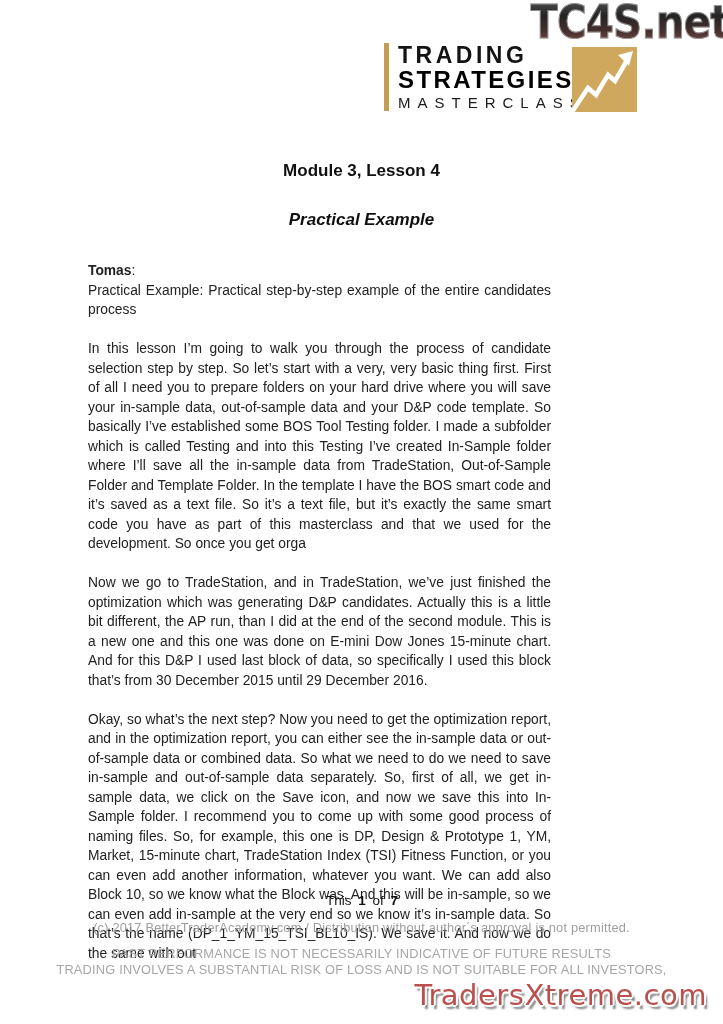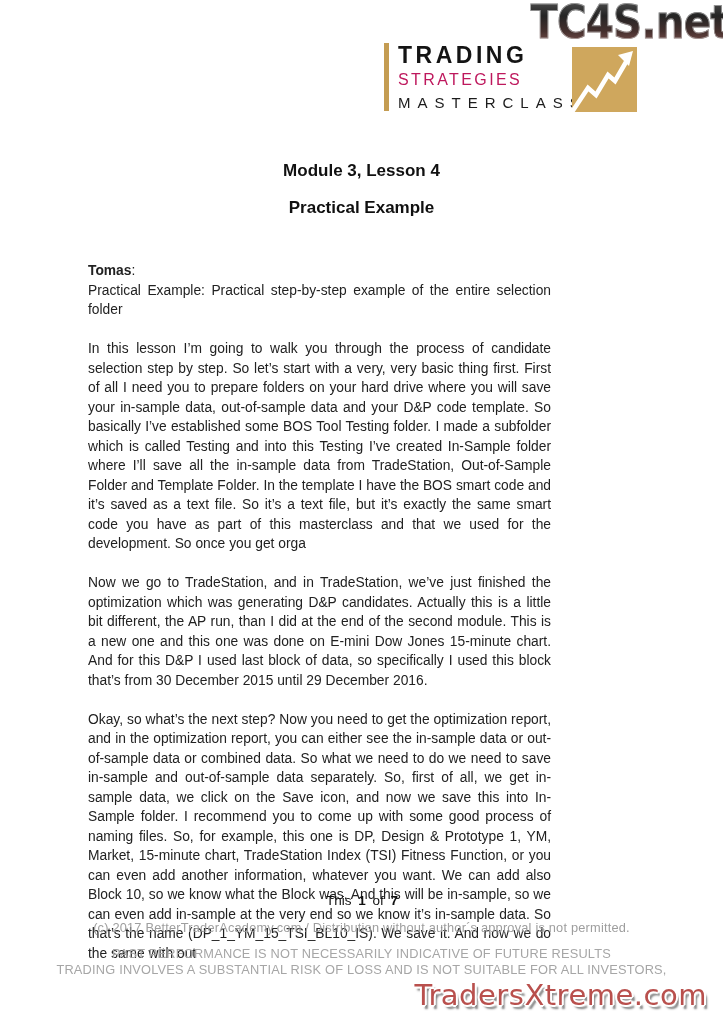--- a/index.html
+++ b/index.html
@@ -18,30 +18,30 @@
     background:linear-gradient(180deg,#5a5a5a 0%,#242424 38%,#45302e 68%,#8a5a55 100%);
     -webkit-background-clip:text;background-clip:text;color:transparent;
     -webkit-text-stroke:1px rgba(215,215,215,.55);
   }
 
   
   .logo{position:absolute;left:384px;top:42px;width:262px;height:72px;}
   .logo-bar{position:absolute;left:0;top:1px;width:5px;height:68px;background:#C49C52;}
   .logo-text{position:absolute;left:14px;top:0;white-space:nowrap;}
   .logo-l1{font-size:23px;font-weight:800;letter-spacing:3.5px;color:#141414;line-height:26px;}
-  .logo-l2{font-size:16px;font-weight:400;letter-spacing:2.4px;color:#be185d;line-height:24px;}
+  .logo-l2{font-size:24px;font-weight:700;letter-spacing:2.4px;color:#000000;line-height:24px;}
   .logo-l3{font-size:15px;font-weight:400;letter-spacing:7px;color:#1c1c1c;line-height:21px;}
   .logo-mark{position:absolute;left:188px;top:5px;width:65px;height:65px;background:#CFA75D;overflow:hidden;}
   .logo-mark svg{display:block;width:65px;height:65px;}
 
   
   .title1,.title2{position:absolute;left:0;width:100%;text-align:center;
     font-size:17px;font-weight:700;color:#101010;}
   .title1{top:161px;}
-  .title2{top:198px;}
+  .title2{top:210px;font-style:italic;}
 
   
   .transcript{position:absolute;left:88px;top:261px;width:550px;display:flex;
     font-size:13.8px;line-height:19.5px;color:#222222;flex-direction:column;}
   .speaker{width:87px;flex:none;}
   .speaker .nm{font-weight:700;}
   .content{width:463px;flex:none;}
   .content p{margin:0 0 19.5px 0;text-align:justify;}
 
   
@@ -97,21 +97,21 @@
       </svg>
     </div>
   </header>
 
   <div class="title1">Module 3, Lesson 4</div>
   <div class="title2">Practical Example</div>
 
   <main class="transcript">
     <div class="speaker"><span class="nm">Tomas</span><span>:</span></div>
     <div class="content">
-      <p>Practical Example: Practical step-by-step example of the entire selection folder</p>
+      <p>Practical Example: Practical step-by-step example of the entire candidates process</p>
       <p>In this lesson I’m going to walk you through the process of candidate selection step by step. So let’s start with a very, very basic thing first. First of all I need you to prepare folders on your hard drive where you will save your in-sample data, out-of-sample data and your D&amp;P code template. So basically I’ve established some BOS Tool Testing folder. I made a subfolder which is called Testing and into this Testing I’ve created In-Sample folder where I’ll save all the in-sample data from TradeStation, Out-of-Sample Folder and Template Folder. In the template I have the BOS smart code and it’s saved as a text file. So it’s a text file, but it’s exactly the same smart code you have as part of this masterclass and that we used for the development. So once you get orga</p>
       <p>Now we go to TradeStation, and in TradeStation, we’ve just finished the optimization which was generating D&amp;P candidates. Actually this is a little bit different, the AP run, than I did at the end of the second module. This is a new one and this one was done on E-mini Dow Jones 15-minute chart. And for this D&amp;P I used last block of data, so specifically I used this block that’s from 30 December 2015 until 29 December 2016.</p>
       <p>Okay, so what’s the next step? Now you need to get the optimization report, and in the optimization report, you can either see the in-sample data or out-of-sample data or combined data. So what we need to do we need to save in-sample and out-of-sample data separately. So, first of all, we get in-sample data, we click on the Save icon, and now we save this into In-Sample folder. I recommend you to come up with some good process of naming files. So, for example, this one is DP, Design &amp; Prototype 1, YM, Market, 15-minute chart, TradeStation Index (TSI) Fitness Function, or you can even add another information, whatever you want. We can add also Block 10, so we know what the Block was. And this will be in-sample, so we can even add in-sample at the very end so we know it’s in-sample data. So that’s the name (DP_1_YM_15_TSI_BL10_IS). We save it. And now we do the same with out</p>
     </div>
   </main>
 
 
   <div class="page-label">
     <span class="sp">This</span>
     <span class="b">1</span>

